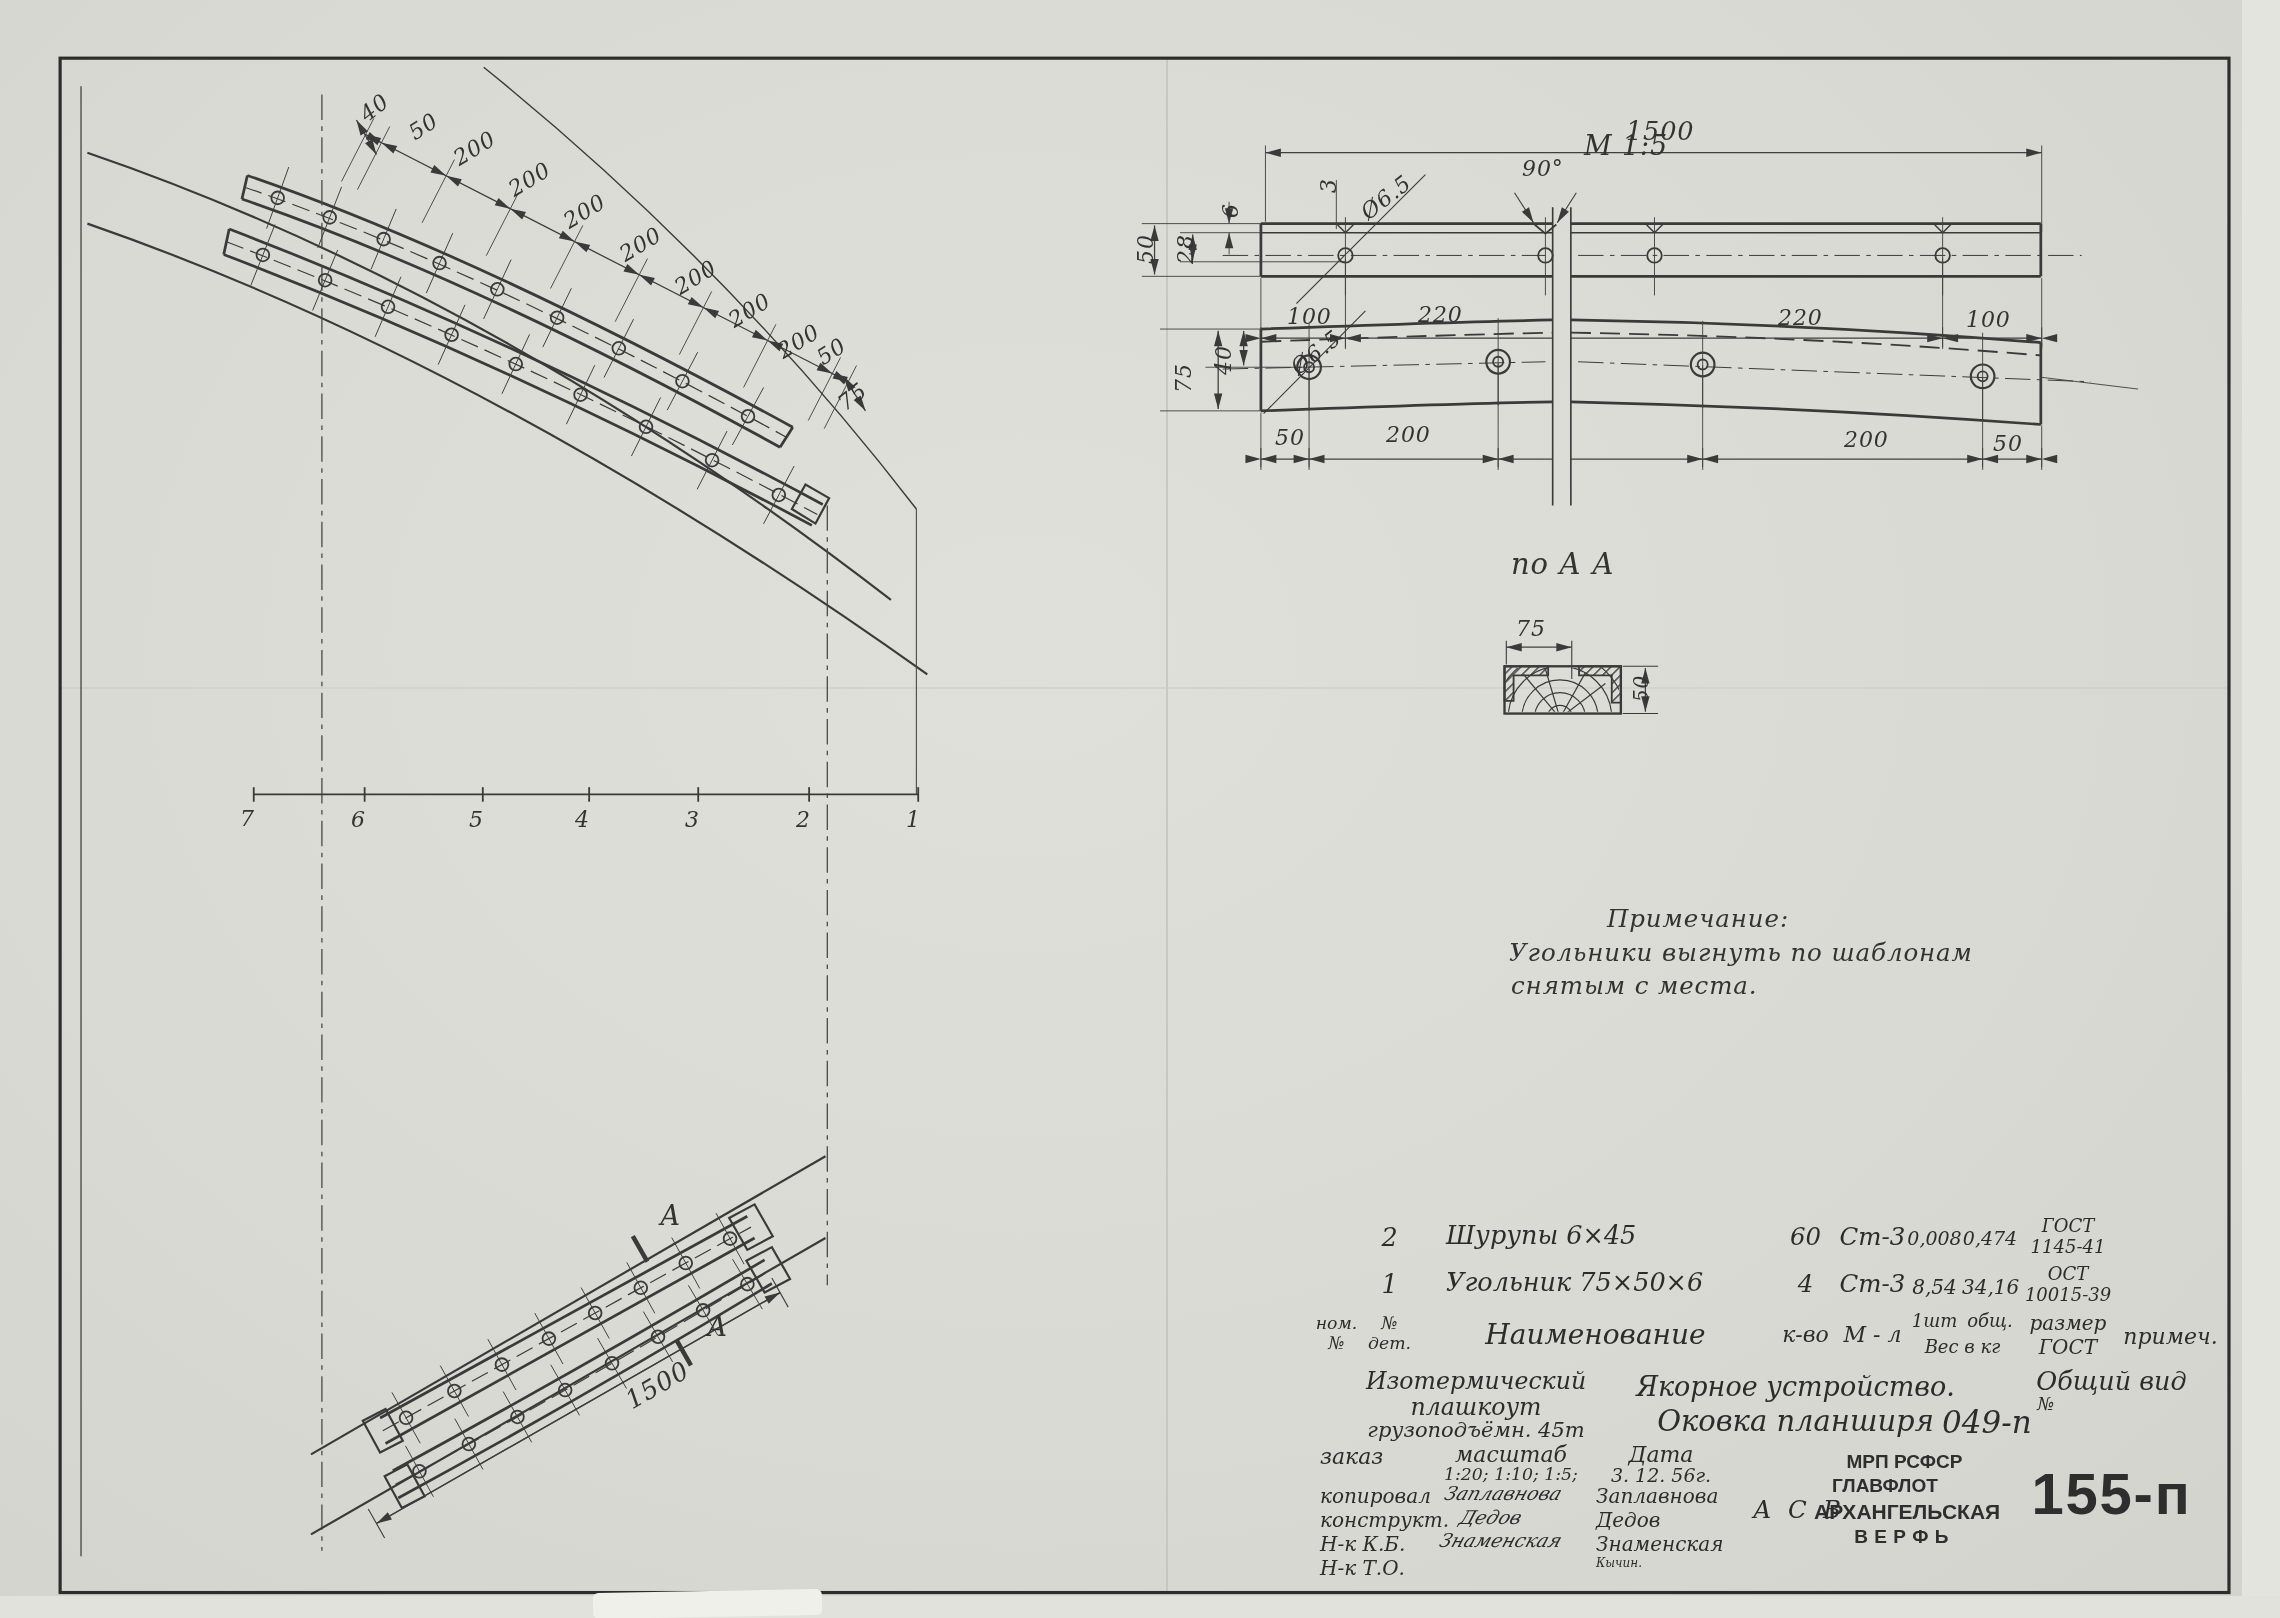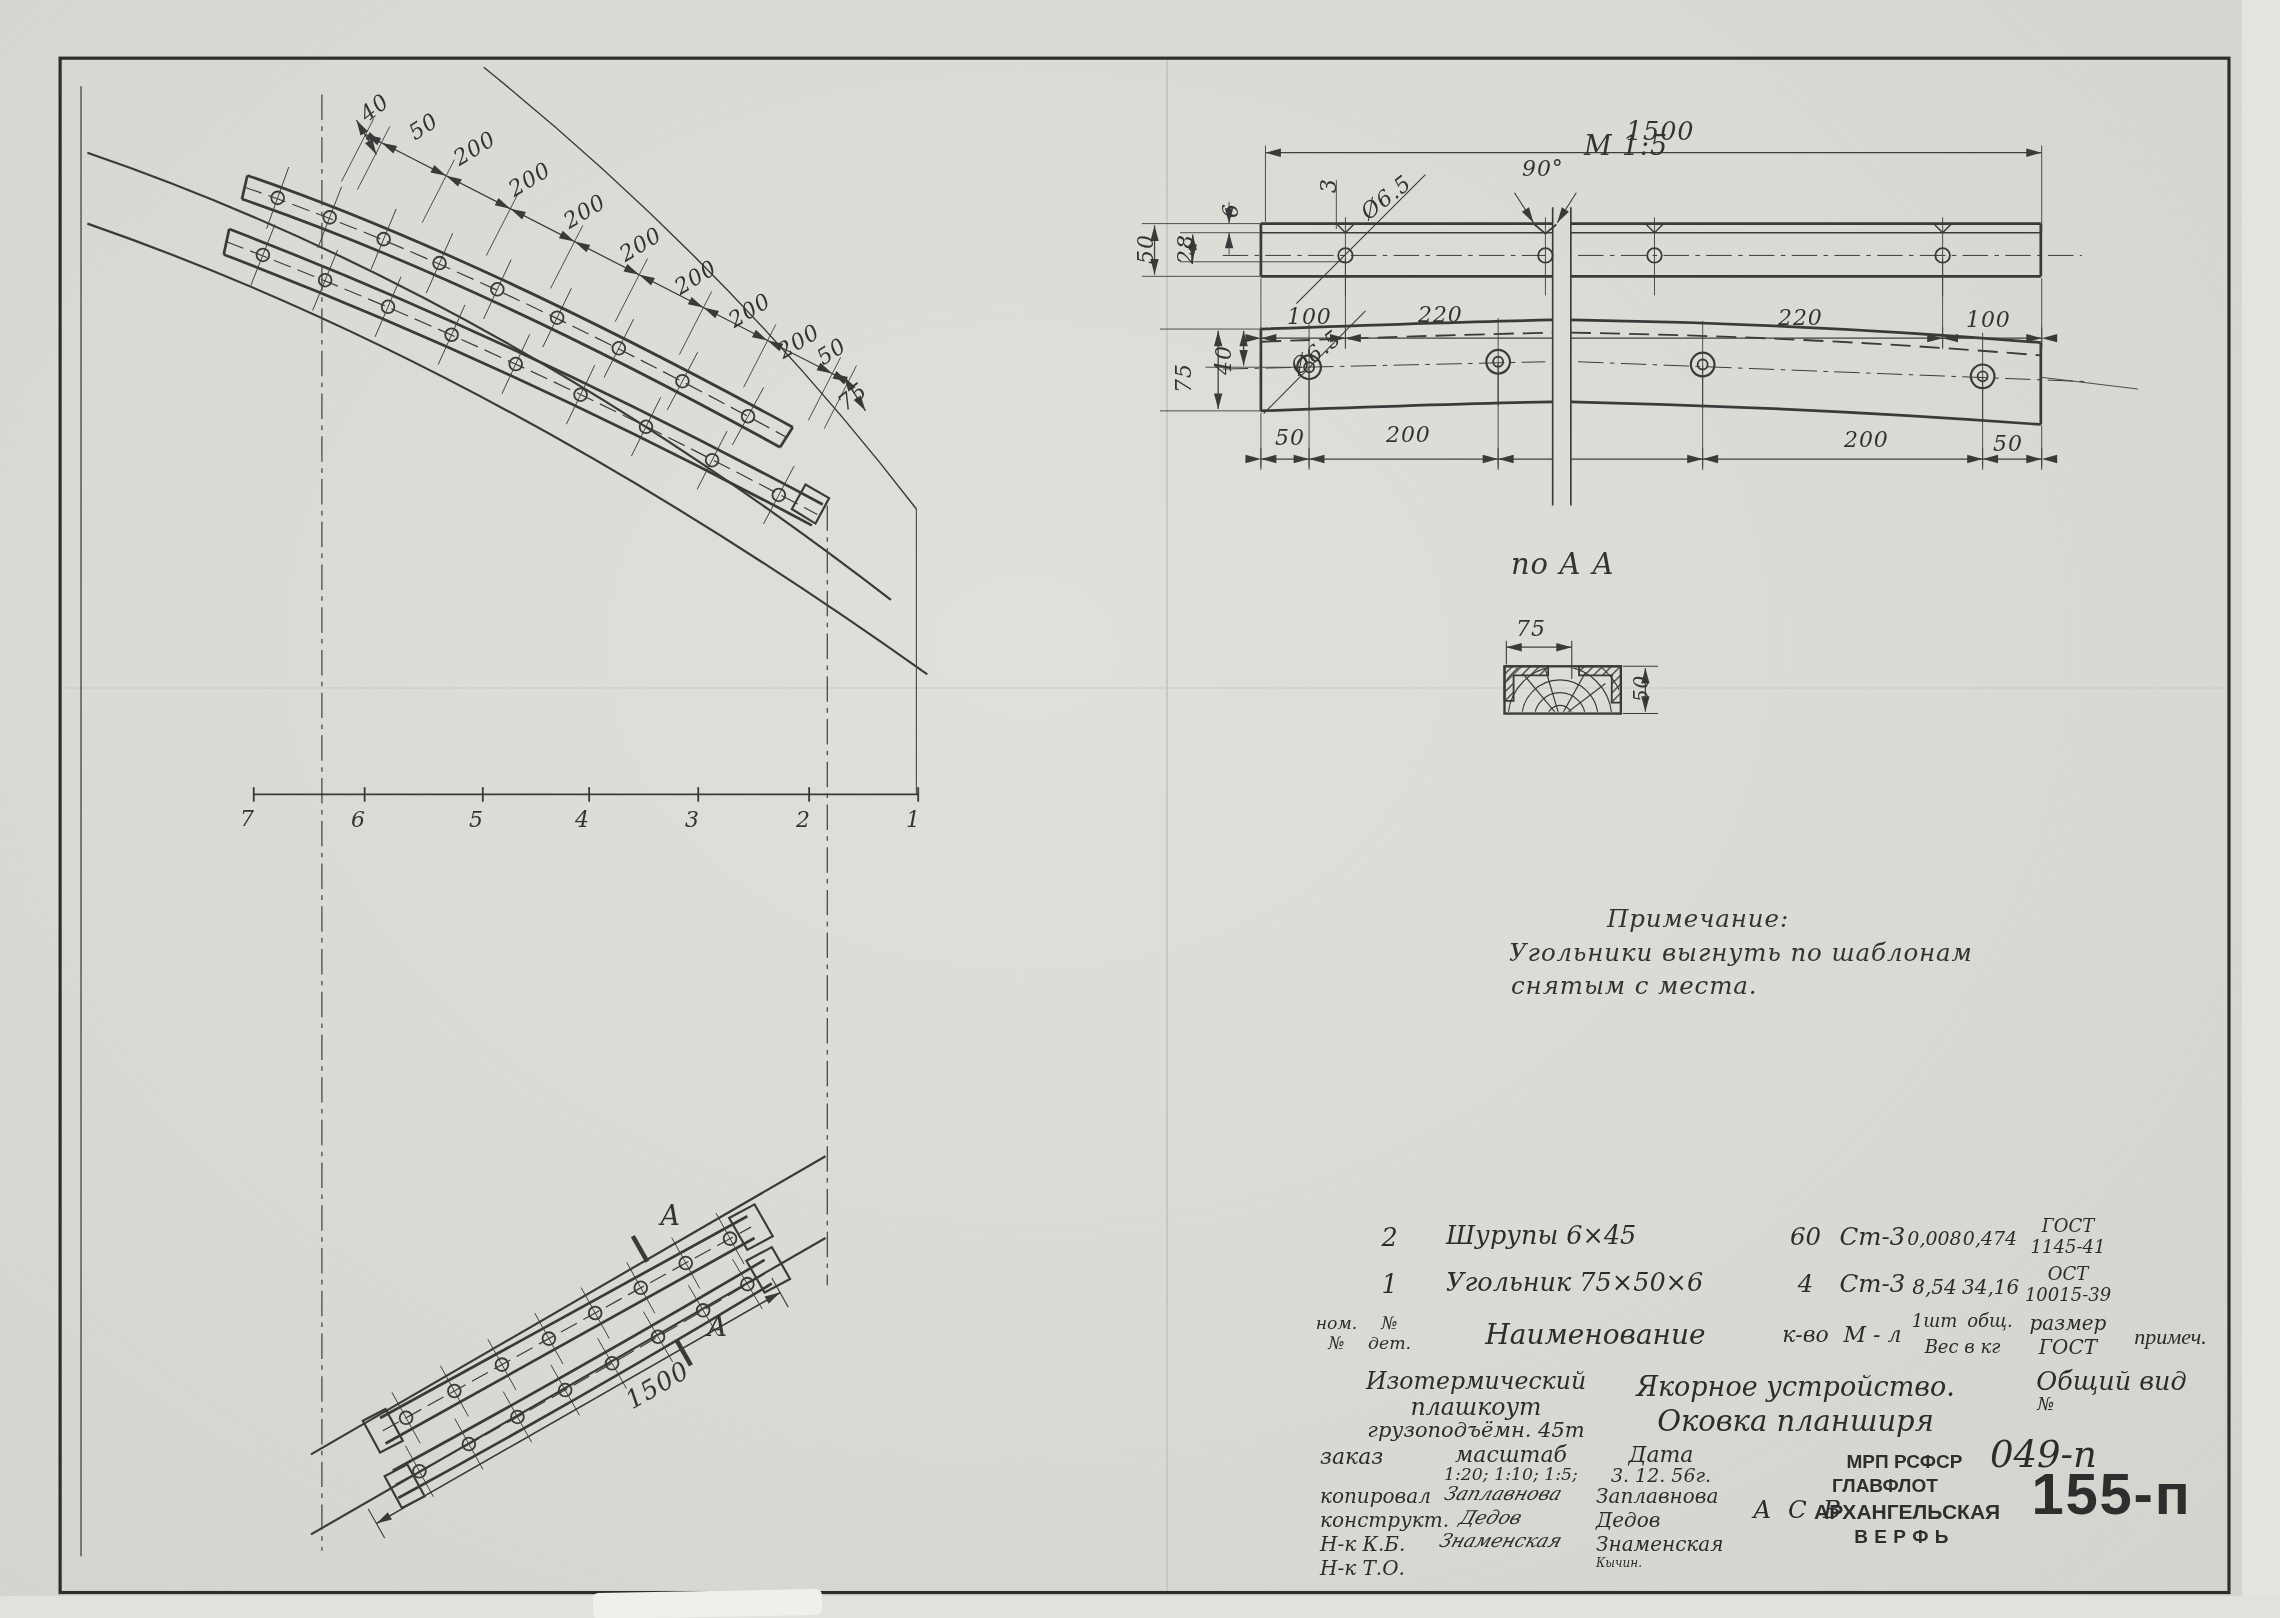--- a/index.html
+++ b/index.html
@@ -453,30 +453,30 @@
   <div class="cell ctr" style="left:1361px;top:1313px;width:57px;font-size:17.3px;">№</div>
   <div class="cell ctr" style="left:1361px;top:1333px;width:57px;font-size:17.3px;">дет.</div>
   <div class="cell ctr" style="left:1418px;top:1318px;width:355px;font-size:28px;">Наименование</div>
   <div class="cell ctr" style="left:1773px;top:1322px;width:65px;font-size:22px;">к-во</div>
   <div class="cell ctr" style="left:1838px;top:1322px;width:69px;font-size:22px;">М - л</div>
   <div class="cell ctr" style="left:1907px;top:1310px;width:55px;font-size:18px;">1шт</div>
   <div class="cell ctr" style="left:1962px;top:1310px;width:56px;font-size:18px;">общ.</div>
   <div class="cell ctr" style="left:1907px;top:1336px;width:111px;font-size:18px;">Вес в кг</div>
   <div class="cell ctr" style="left:2018px;top:1311px;width:100px;font-size:20px;">размер</div>
   <div class="cell ctr" style="left:2018px;top:1335px;width:100px;font-size:20px;">ГОСТ</div>
-  <div class="cell ctr" style="left:2118px;top:1324px;width:105px;font-size:22px;font-family:Liberation Serif, serif;">примеч.</div>
+  <div class="cell ctr" style="left:2118px;top:1324px;width:105px;font-size:22px;">примеч.</div>
 
   <div class="cell ctr" style="left:1361px;top:1367px;width:230px;font-size:23.6px;">Изотермический</div>
   <div class="cell ctr" style="left:1361px;top:1393px;width:230px;font-size:23.6px;">плашкоут</div>
   <div class="cell ctr" style="left:1361px;top:1418px;width:230px;font-size:21px;">грузоподъёмн. 45т</div>
   <div class="cell ctr" style="left:1591px;top:1371px;width:409px;font-size:27px;">Якорное   устройство.</div>
   <div class="cell ctr" style="left:1591px;top:1404px;width:409px;font-size:29px;">Оковка  планширя</div>
   <div class="cell ctr" style="left:2000px;top:1366px;width:223px;font-size:25.5px;">Общий вид</div>
   <div class="cell" style="left:2037px;top:1393px;font-size:18px;">№</div>
-  <div class="cell" style="left:1990px;top:1404px;font-size:37px;margin-top:29px;">049-п</div>
+  <div class="cell" style="left:1942px;top:1404px;font-size:31px;">049-п</div>
 
   <div class="cell" style="left:1320px;top:1444px;font-size:22px;">заказ</div>
   <div class="cell ctr" style="left:1436px;top:1442px;width:150px;font-size:22px;">масштаб</div>
   <div class="cell ctr" style="left:1436px;top:1464px;width:150px;font-size:17.3px;">1:20; 1:10; 1:5;</div>
   <div class="cell ctr" style="left:1586px;top:1442px;width:150px;font-size:22px;">Дата</div>
   <div class="cell ctr" style="left:1586px;top:1464px;width:150px;font-size:19px;">3. 12. 56г.</div>
 
   <div class="cell" style="left:1320px;top:1484px;font-size:20px;">копировал</div>
   <div class="cell" style="left:1320px;top:1508px;font-size:20px;">конструкт.</div>
   <div class="cell" style="left:1320px;top:1532px;font-size:20px;">Н-к  К.Б.</div>

